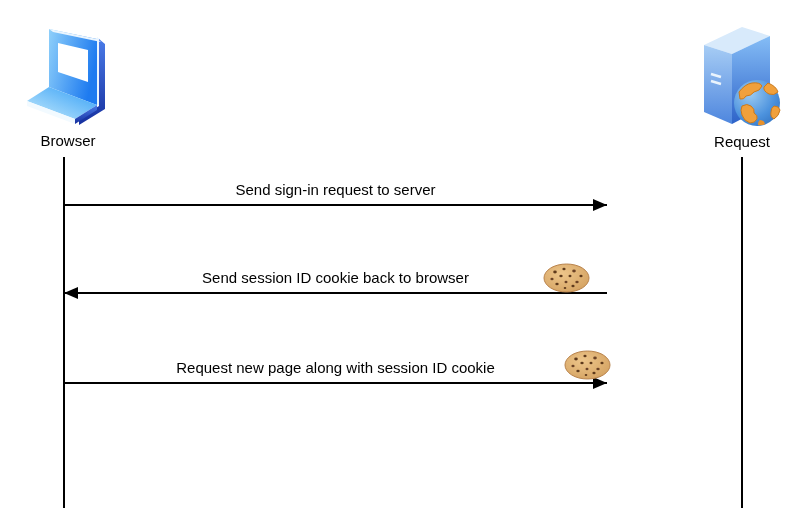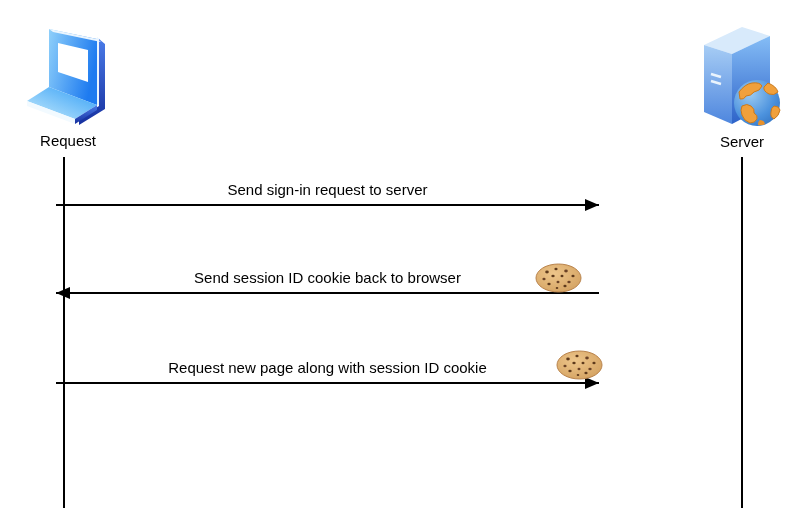--- a/index.html
+++ b/index.html
@@ -33,21 +33,21 @@
     top: 157px;
     height: 351px;
     width: 2px;
     background: #000;
   }
   .lifeline.browser { left: 63px; }
   .lifeline.server  { left: 741px; }
 
   .message {
     position: absolute;
-    left: 56px;
+    left: 64px;
     width: 543px;
   }
   .message.m1 { top: 176px; }
   .message.m2 { top: 264px; }
   .message.m3 { top: 354px; }
   .message.m4 { top: 445px; }
 
   .msg-label {
     height: 28px;
     line-height: 28px;
@@ -146,22 +146,22 @@
     <line x1="13" y1="57" x2="23" y2="60" stroke="#EAF4FD" stroke-width="2.4"></line>
 
     <circle cx="59" cy="79" r="23" fill="url(#sv-ocean)"></circle>
     <path d="M41,68 q6,-8 13,-9 q8,-1 10,3 q-2,5 -8,6 q-3,4 -8,4 q-2,4 -6,3 z" fill="#F0A03C" stroke="#C97A1E" stroke-width="1"></path>
     <path d="M70,59 q8,3 10,9 q-4,4 -9,2 q-6,-3 -5,-7 z" fill="#F0A03C" stroke="#C97A1E" stroke-width="1"></path>
     <path d="M44,82 q5,-3 9,0 q4,3 3,7 q4,2 3,6 q-2,4 -7,4 q-6,-2 -8,-8 q-2,-5 0,-9 z" fill="#F0A03C" stroke="#C97A1E" stroke-width="1"></path>
     <path d="M76,82 q5,0 6,4 q-1,6 -6,9 q-4,-2 -3,-7 q0,-4 3,-6 z" fill="#F0A03C" stroke="#C97A1E" stroke-width="1"></path>
     <path d="M62,96 q4,0 5,4 q-3,2 -7,1 q0,-4 2,-5 z" fill="#E8912B"></path>
   </svg>
 
-  <div class="actor-label browser">Request</div>
-  <div class="actor-label server">Server</div>
+  <div class="actor-label browser">Browser</div>
+  <div class="actor-label server">Request</div>
 
   <div class="lifeline browser"></div>
   <div class="lifeline server"></div>
 
   <div class="message m1">
     <div class="msg-label">Send sign-in request to server</div>
     <div class="msg-line">
       <div class="arrowhead right"></div>
     </div>
   </div>

